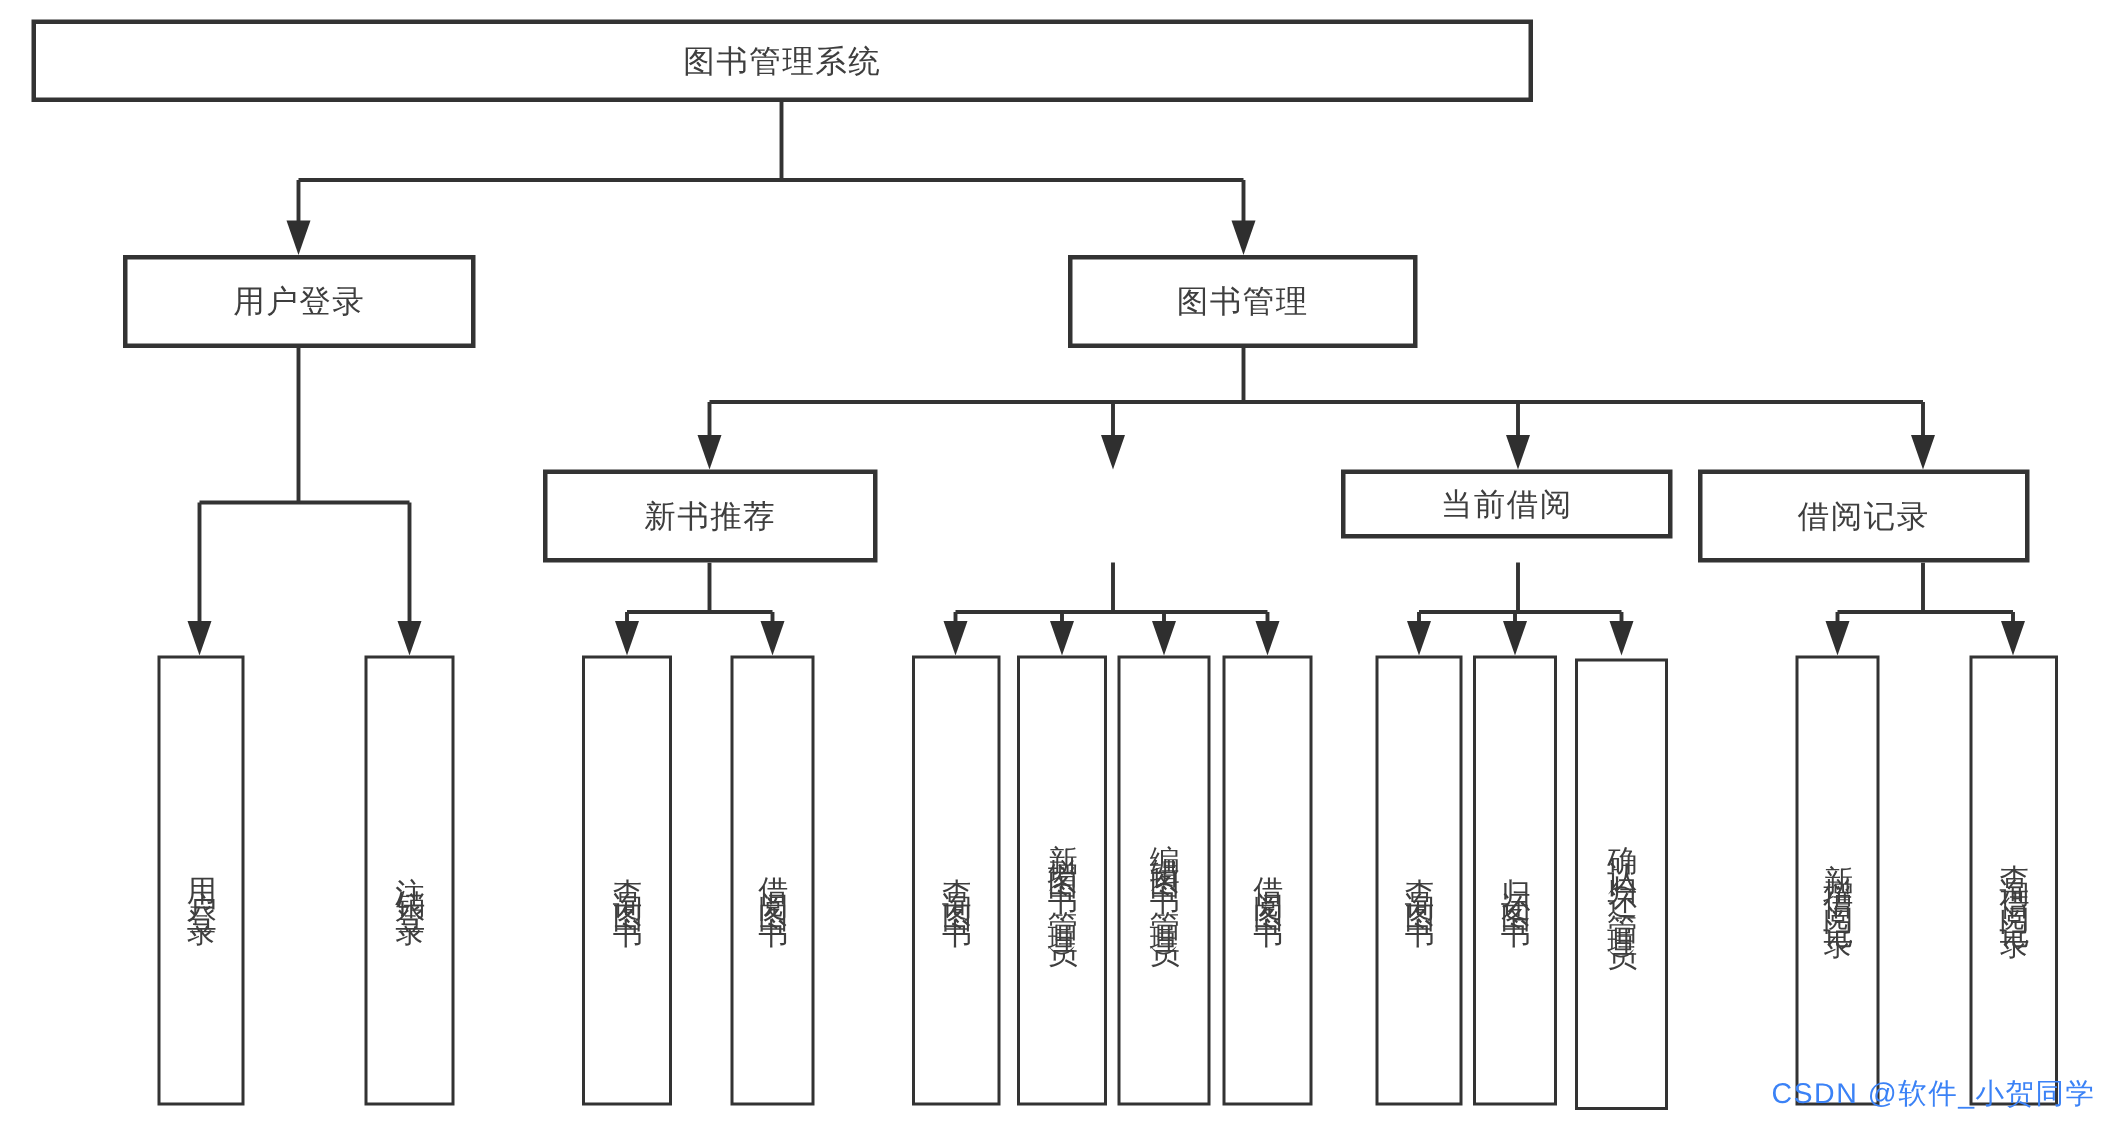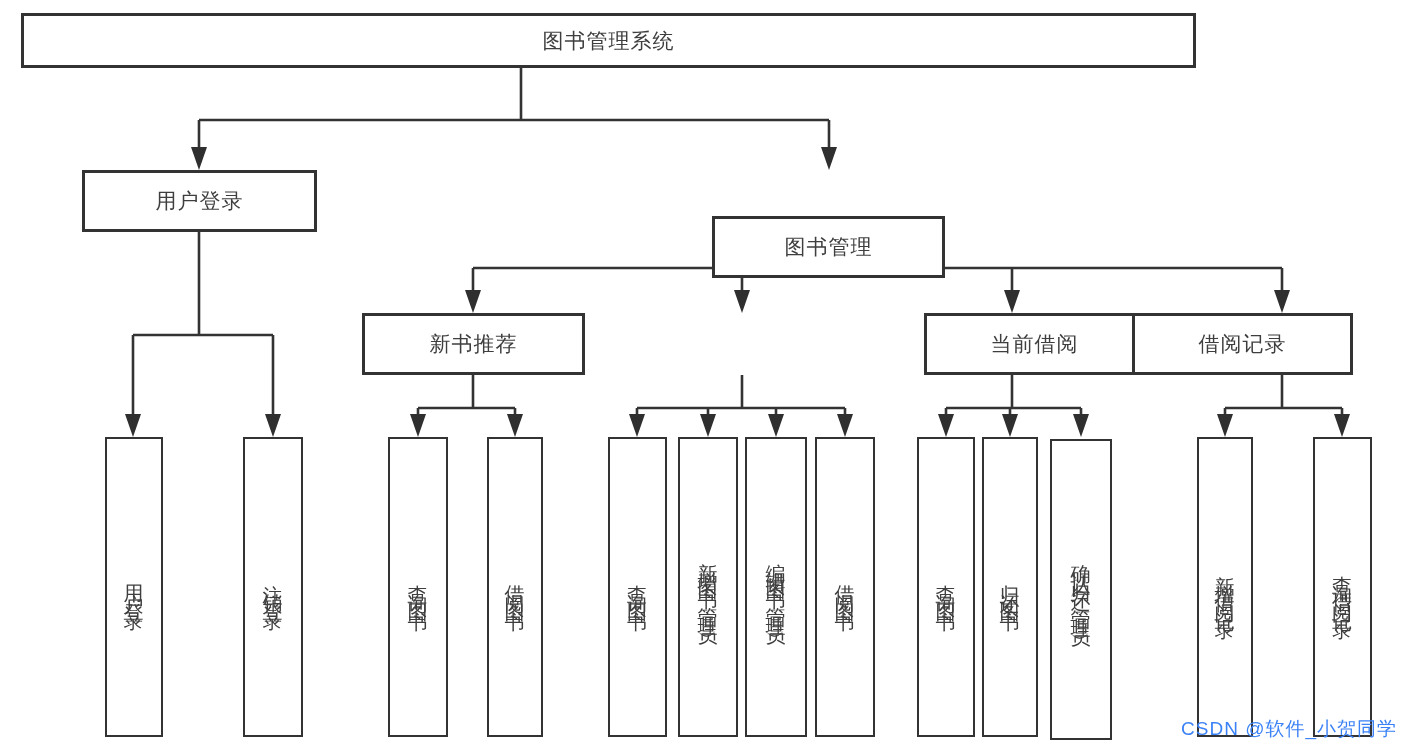--- a/index.html
+++ b/index.html
@@ -65,35 +65,35 @@
       <polygon points="768,414 784,414 776,437"></polygon>
       <polygon points="837,414 853,414 845,437"></polygon>
       <polygon points="938,414 954,414 946,437"></polygon>
       <polygon points="1002,414 1018,414 1010,437"></polygon>
       <polygon points="1073,414 1089,414 1081,437"></polygon>
       <polygon points="1217,414 1233,414 1225,437"></polygon>
       <polygon points="1334,414 1350,414 1342,437"></polygon>
     </g>
   </svg>
 
-  <div class="node" style="left:21px;top:13px;width:1175px;height:55px;">
+  <div class="node" style="left:21px;top:13px;width:1001px;height:55px;">
     <span>图书管理系统</span>
   </div>
 
   <div class="node" style="left:82px;top:170px;width:235px;height:62px;">
     <span>用户登录</span>
   </div>
-  <div class="node" style="left:712px;top:170px;width:233px;height:62px;margin-top:46px;">
+  <div class="node" style="left:712px;top:170px;width:233px;height:62px;">
     <span>图书管理</span>
   </div>
 
   <div class="node" style="left:362px;top:313px;width:223px;height:62px;text-align:center;">
     <span>新书推荐</span>
   </div>
-  <div class="node" style="left:924px;top:313px;width:221px;height:62px;">
+  <div class="node" style="left:894px;top:313px;width:221px;height:46px;">
     <span>当前借阅</span>
   </div>
   <div class="node" style="left:1132px;top:313px;width:221px;height:62px;">
     <span>借阅记录</span>
   </div>
 
   <div class="node leaf" style="left:105px;top:437px;width:58px;height:300px;">
     <span class="vtext">用户登录</span>
   </div>
   <div class="node leaf" style="left:243px;top:437px;width:60px;height:300px;">

